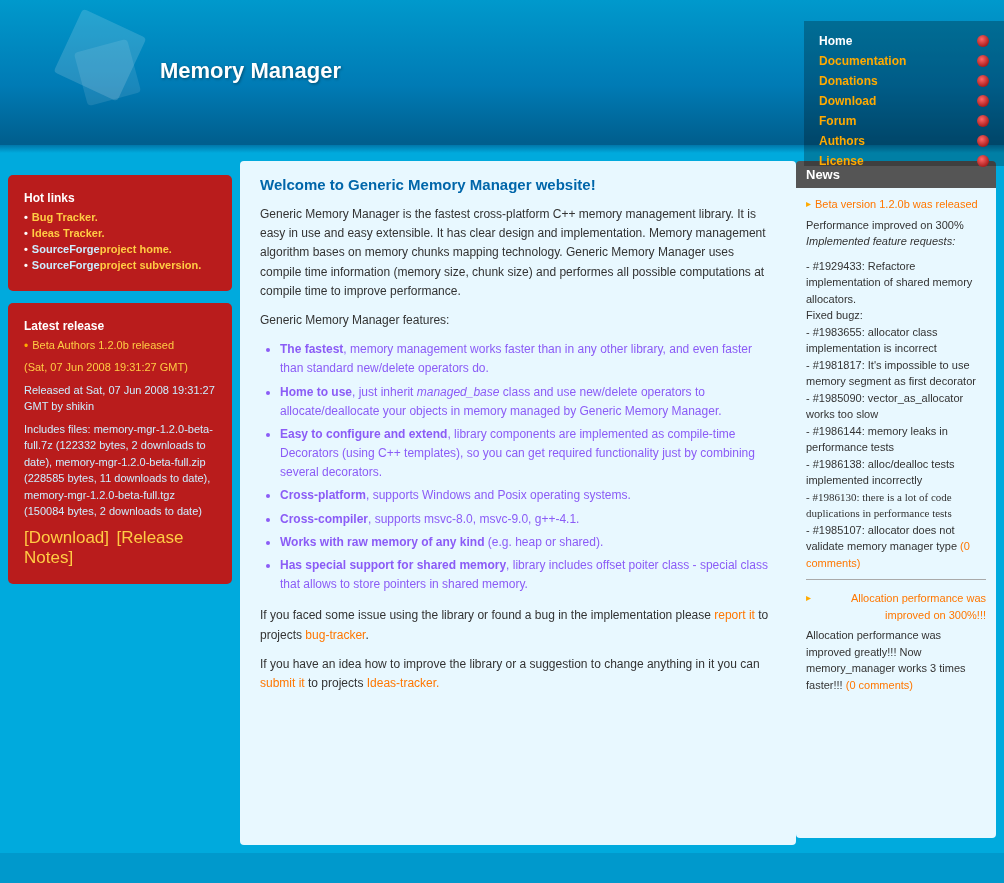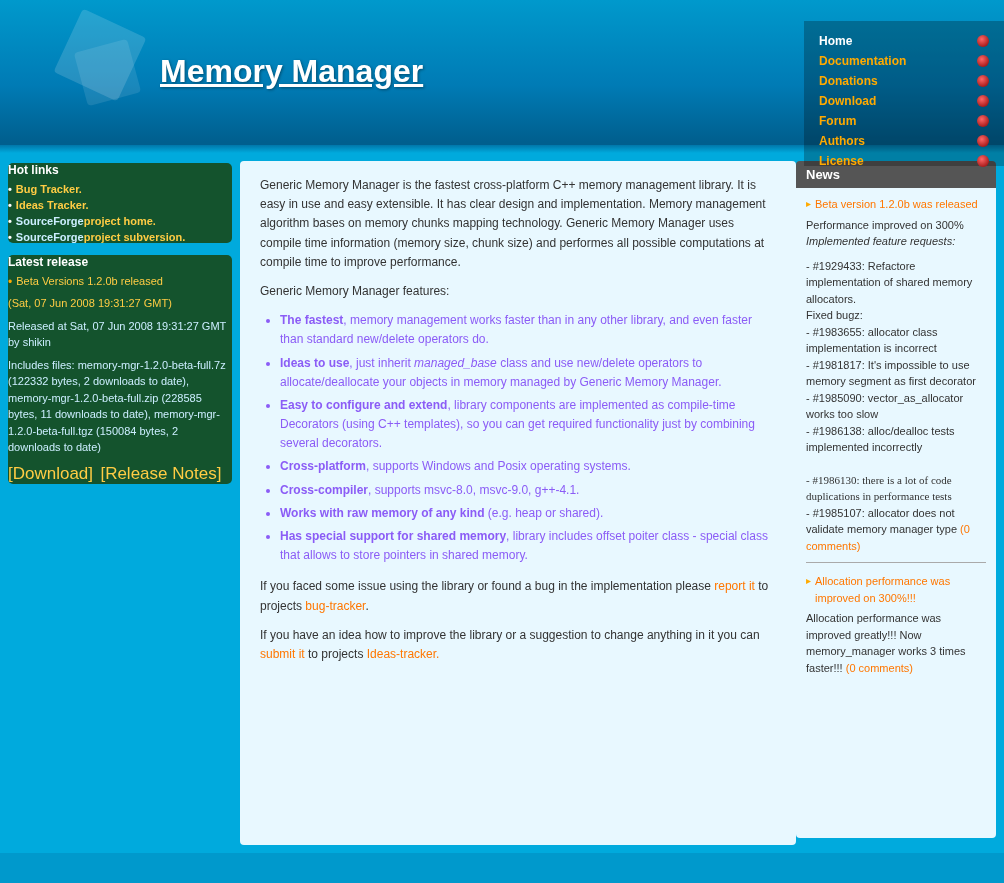--- a/index.html
+++ b/index.html
@@ -33,25 +33,24 @@
     #header-logo .shape2 {
       width: 55px; height: 55px;
       background: rgba(255,255,255,0.1);
       transform: rotate(-15deg);
       position: absolute;
       top: 30px; left: 20px;
       border-radius: 4px;
     }
     #header-title {
       color: #fff;
-      font-size: 32px;
+      font-size: 22px;
       font-weight: bold;
       text-shadow: 1px 1px 3px rgba(0,0,0,0.4);
       margin-left: 20px;
-      text-decoration: underline;
     }
 
     
     #nav {
       position: absolute;
       right: 0;
       top: 14px;
       width: 200px;
       height: 145px;
       background: rgba(0,0,0,0.25);
@@ -94,24 +93,25 @@
 
     
     #sidebar {
       width: 240px;
       flex-shrink: 0;
       padding: 10px 8px;
       background: #00aadd;
     }
 
     .sidebar-section {
-      background: #14532d;
+      background: #b91c1c;
       border-radius: 5px;
-      padding: 0;
+      padding: 16px;
       margin-bottom: 12px;
+      margin-top: 12px;
     }
     .sidebar-section-title {
       color: #ffffff;
       font-weight: bold;
       font-size: 12px;
       margin-bottom: 6px;
     }
     .sidebar-link-item {
       display: flex;
       align-items: flex-start;
@@ -219,20 +219,21 @@
       border-radius: 0 0 4px 4px;
       min-height: 650px;
     }
     .news-item {
       margin-bottom: 10px;
     }
     .news-item-title {
       display: flex;
       align-items: flex-start;
       margin-bottom: 4px;
+      text-align: right;
     }
     .news-item-title::before {
       content: '▸';
       color: #ffaa00;
       margin-right: 4px;
       flex-shrink: 0;
       font-size: 10px;
     }
     .news-item-title a {
       color: #ff7700;
@@ -312,39 +313,40 @@
       </div>
       <div class="sidebar-link-item">
         <span>SourceForge </span>
           <a href="#">project subversion.</a>
       </div>
     </div>
 
     <div class="sidebar-section">
       <div class="latest-release-title">Latest release</div>
       <div class="latest-release-link">
-        <a href="#">Beta Versions 1.2.0b released</a>
+        <a href="#">Beta Authors 1.2.0b released</a>
       </div>
       <div class="release-description" style="color:#ffcc44; margin-bottom:6px;">(Sat, 07 Jun 2008 19:31:27 GMT)</div>
       <div class="release-description">Released at Sat, 07 Jun 2008 19:31:27 GMT by shikin</div>
       <div class="release-description" style="margin-top:6px;">Includes files: memory-mgr-1.2.0-beta-full.7z (122332 bytes, 2 downloads to date), memory-mgr-1.2.0-beta-full.zip (228585 bytes, 11 downloads to date), memory-mgr-1.2.0-beta-full.tgz (150084 bytes, 2 downloads to date)</div>
       <div class="download-links" style="margin-top:8px;">
         <a href="#">[Download]</a>
         <a href="#" style="margin-left:4px;">[Release Notes]</a>
       </div>
     </div>
   </div>
 
   <div id="content">
+    <h2>Welcome to Generic Memory Manager website!</h2>
     <p>Generic Memory Manager is the fastest cross-platform C++ memory management library. It is easy in use and easy extensible. It has clear design and implementation. Memory management algorithm bases on memory chunks mapping technology. Generic Memory Manager uses compile time information (memory size, chunk size) and performes all possible computations at compile time to improve performance.</p>
     <p>Generic Memory Manager features:</p>
     <ul>
 
     <li><strong>The fastest</strong><span>, memory management works faster than in any other library, and even faster than standard new/delete operators do.</span></li>
-        <li><strong>Ideas to use</strong><span>, just inherit <em>managed_base</em> class and use new/delete operators to allocate/deallocate your objects in memory managed by Generic Memory Manager.</span></li>
+        <li><strong>Home to use</strong><span>, just inherit <em>managed_base</em> class and use new/delete operators to allocate/deallocate your objects in memory managed by Generic Memory Manager.</span></li>
         <li><strong>Easy to configure and extend</strong><span>, library components are implemented as compile-time Decorators (using C++ templates), so you can get required functionality just by combining several decorators.</span></li>
         <li><strong>Cross-platform</strong><span>, supports Windows and Posix operating systems.</span></li>
         <li><strong>Cross-compiler</strong><span>, supports msvc-8.0, msvc-9.0, g++-4.1.</span></li>
         <li><strong>Works with raw memory of any kind</strong><span> (e.g. heap or shared).</span></li>
         <li><strong>Has special support for shared memory</strong><span>, library includes offset poiter class - special class that allows to store pointers in shared memory.</span></li>
       </ul>
     <p>
       <span>If you faced some issue using the library or found a bug in the implementation please </span><a href="#">report it</a><span> to projects </span><a href="#">bug-tracker</a><span>.</span>
     </p>
     <p>
@@ -363,21 +365,22 @@
           <div class="news-item-body">
             <p style="margin-bottom: 0px;">Performance improved on 300%</p>
             <p style="margin-bottom: 0px;"></p>
             <p style="margin-bottom: 8px; font-style: italic;">Implemented feature requests:</p>
             <p style="margin-bottom: 0px;">- #1929433: Refactore implementation of shared memory allocators.</p>
             <p style="margin-bottom: 0px;"></p>
             <p style="margin-bottom: 0px;">Fixed bugz:</p>
             <p style="margin-bottom: 0px;">- #1983655: allocator class implementation is incorrect</p>
             <p style="margin-bottom: 0px;">- #1981817: It's impossible to use memory segment as first decorator</p>
             <p style="margin-bottom: 0px;">- #1985090: vector_as_allocator works too slow</p>
-            <p style="margin-bottom: 16px;">- #1986138: alloc/dealloc tests implemented incorrectly</p>
+            <p style="margin-bottom: 0px;">- #1986144: memory leaks in performance tests</p>
+            <p style="margin-bottom: 0px;">- #1986138: alloc/dealloc tests implemented incorrectly</p>
             <p style="margin-bottom: 0px; font-family: Liberation Serif, serif;">- #1986130: there is a lot of code duplications in performance tests</p>
             <p style="margin-bottom: 0px;">- #1985107: allocator does not validate memory manager type<span class="news-comment"> (0 comments)</span></p>
           </div>
           <hr class="news-divider">
         </div>
         <div class="news-item">
           <div class="news-item-title">
             <a href="#">Allocation performance was improved on 300%!!!</a>
           </div>
           <div class="news-item-body">

